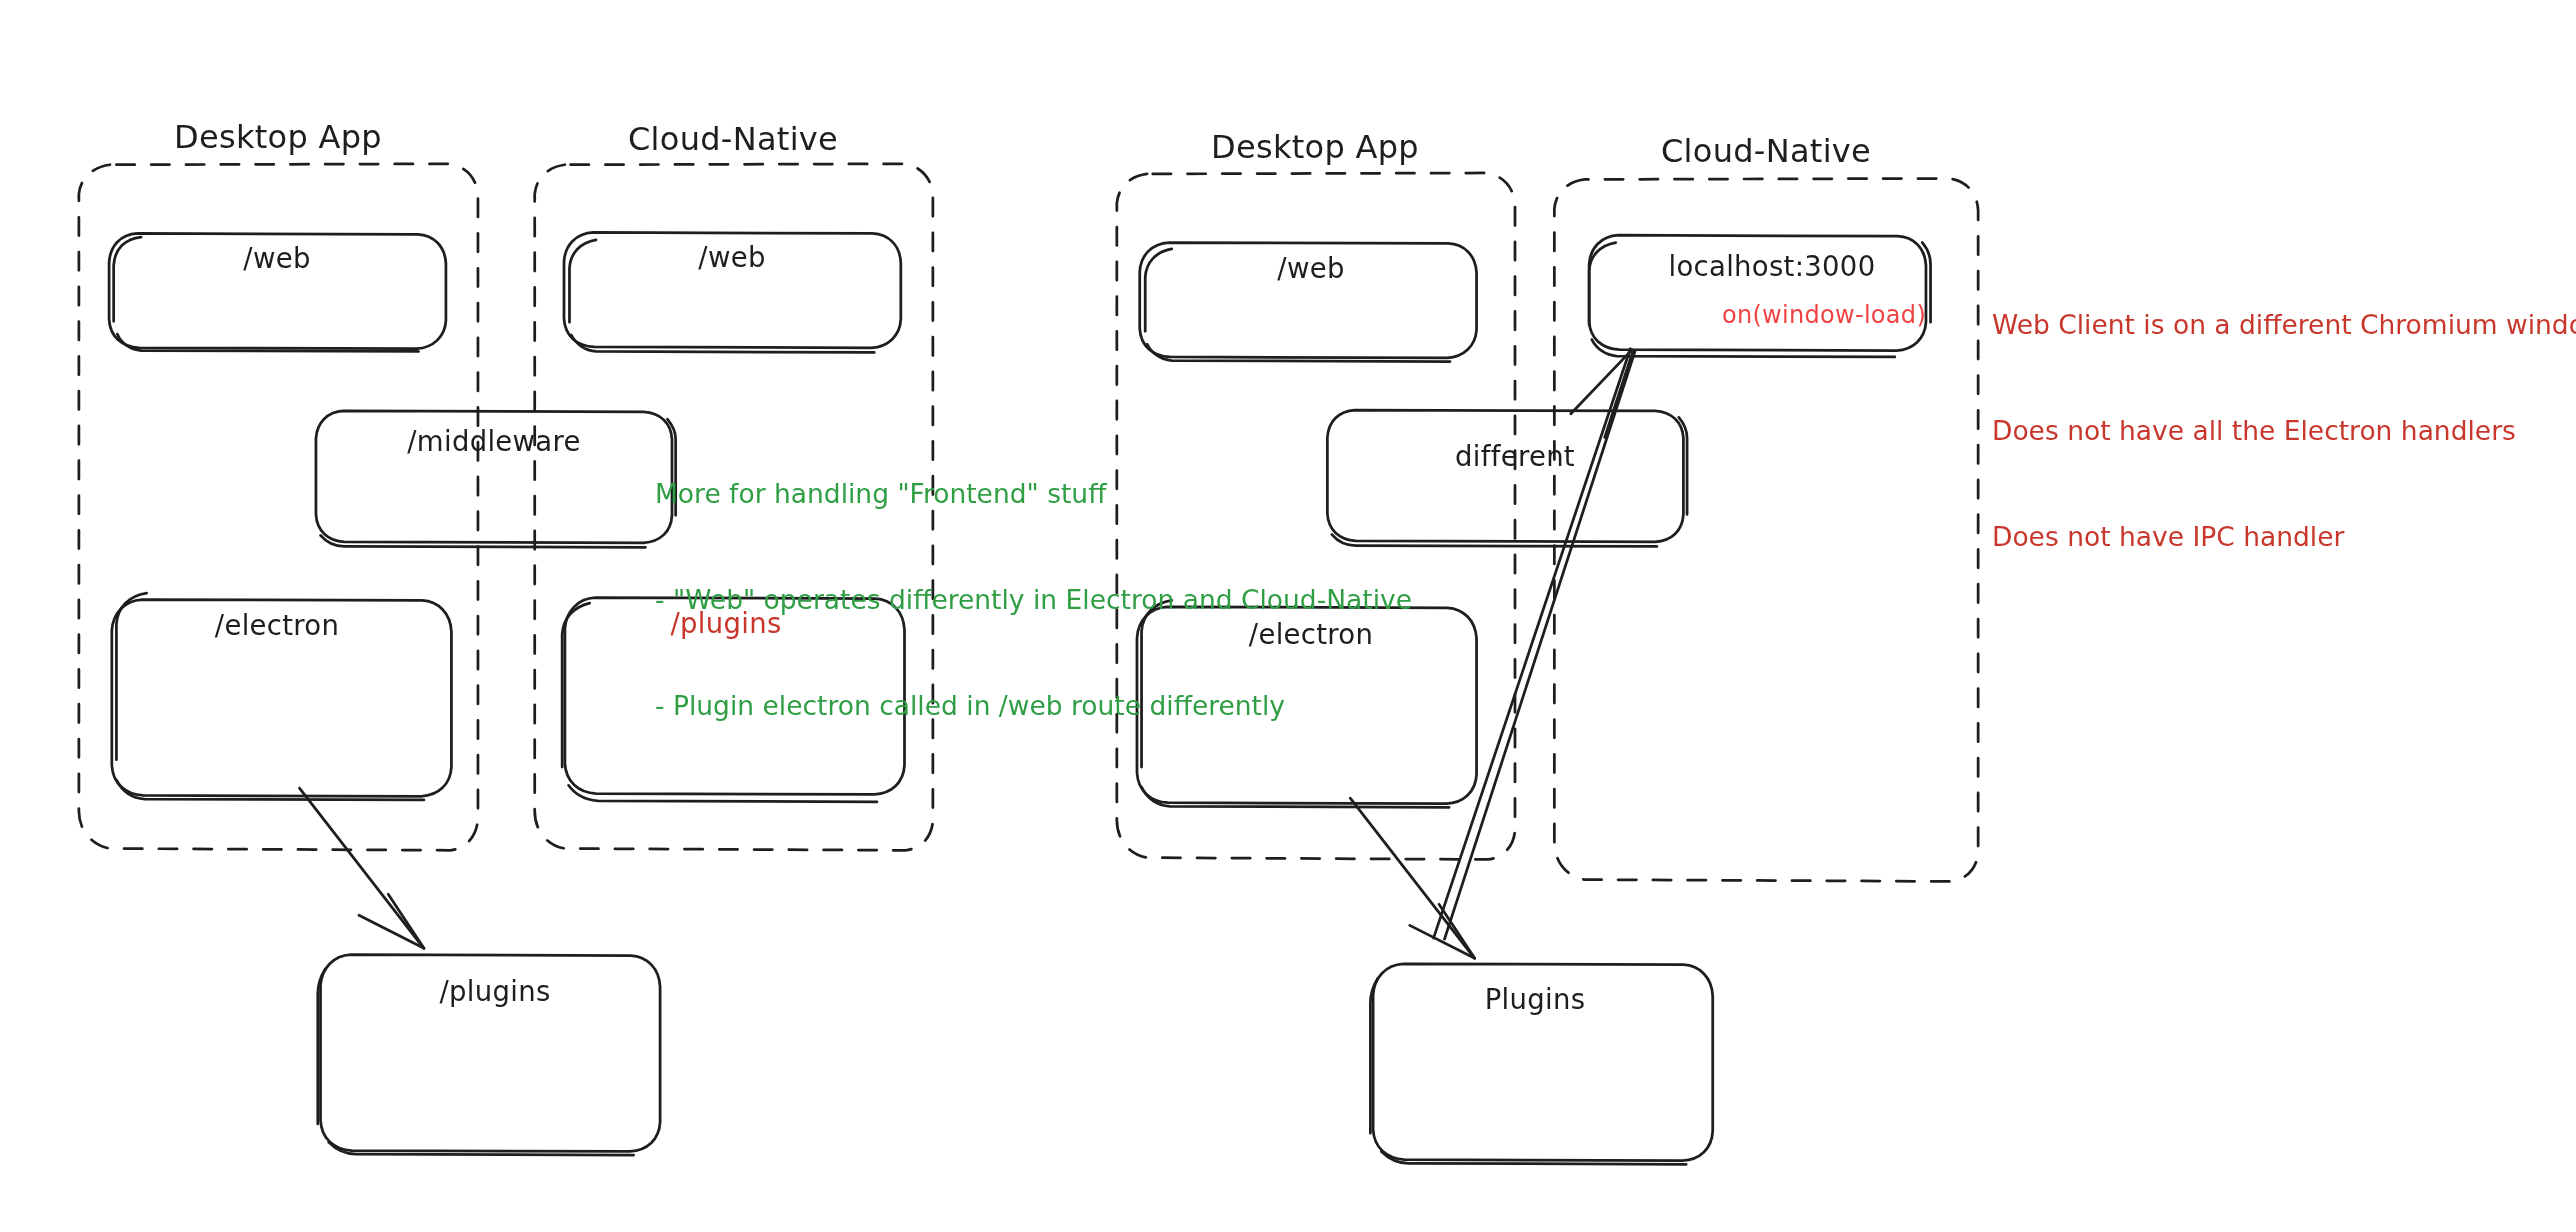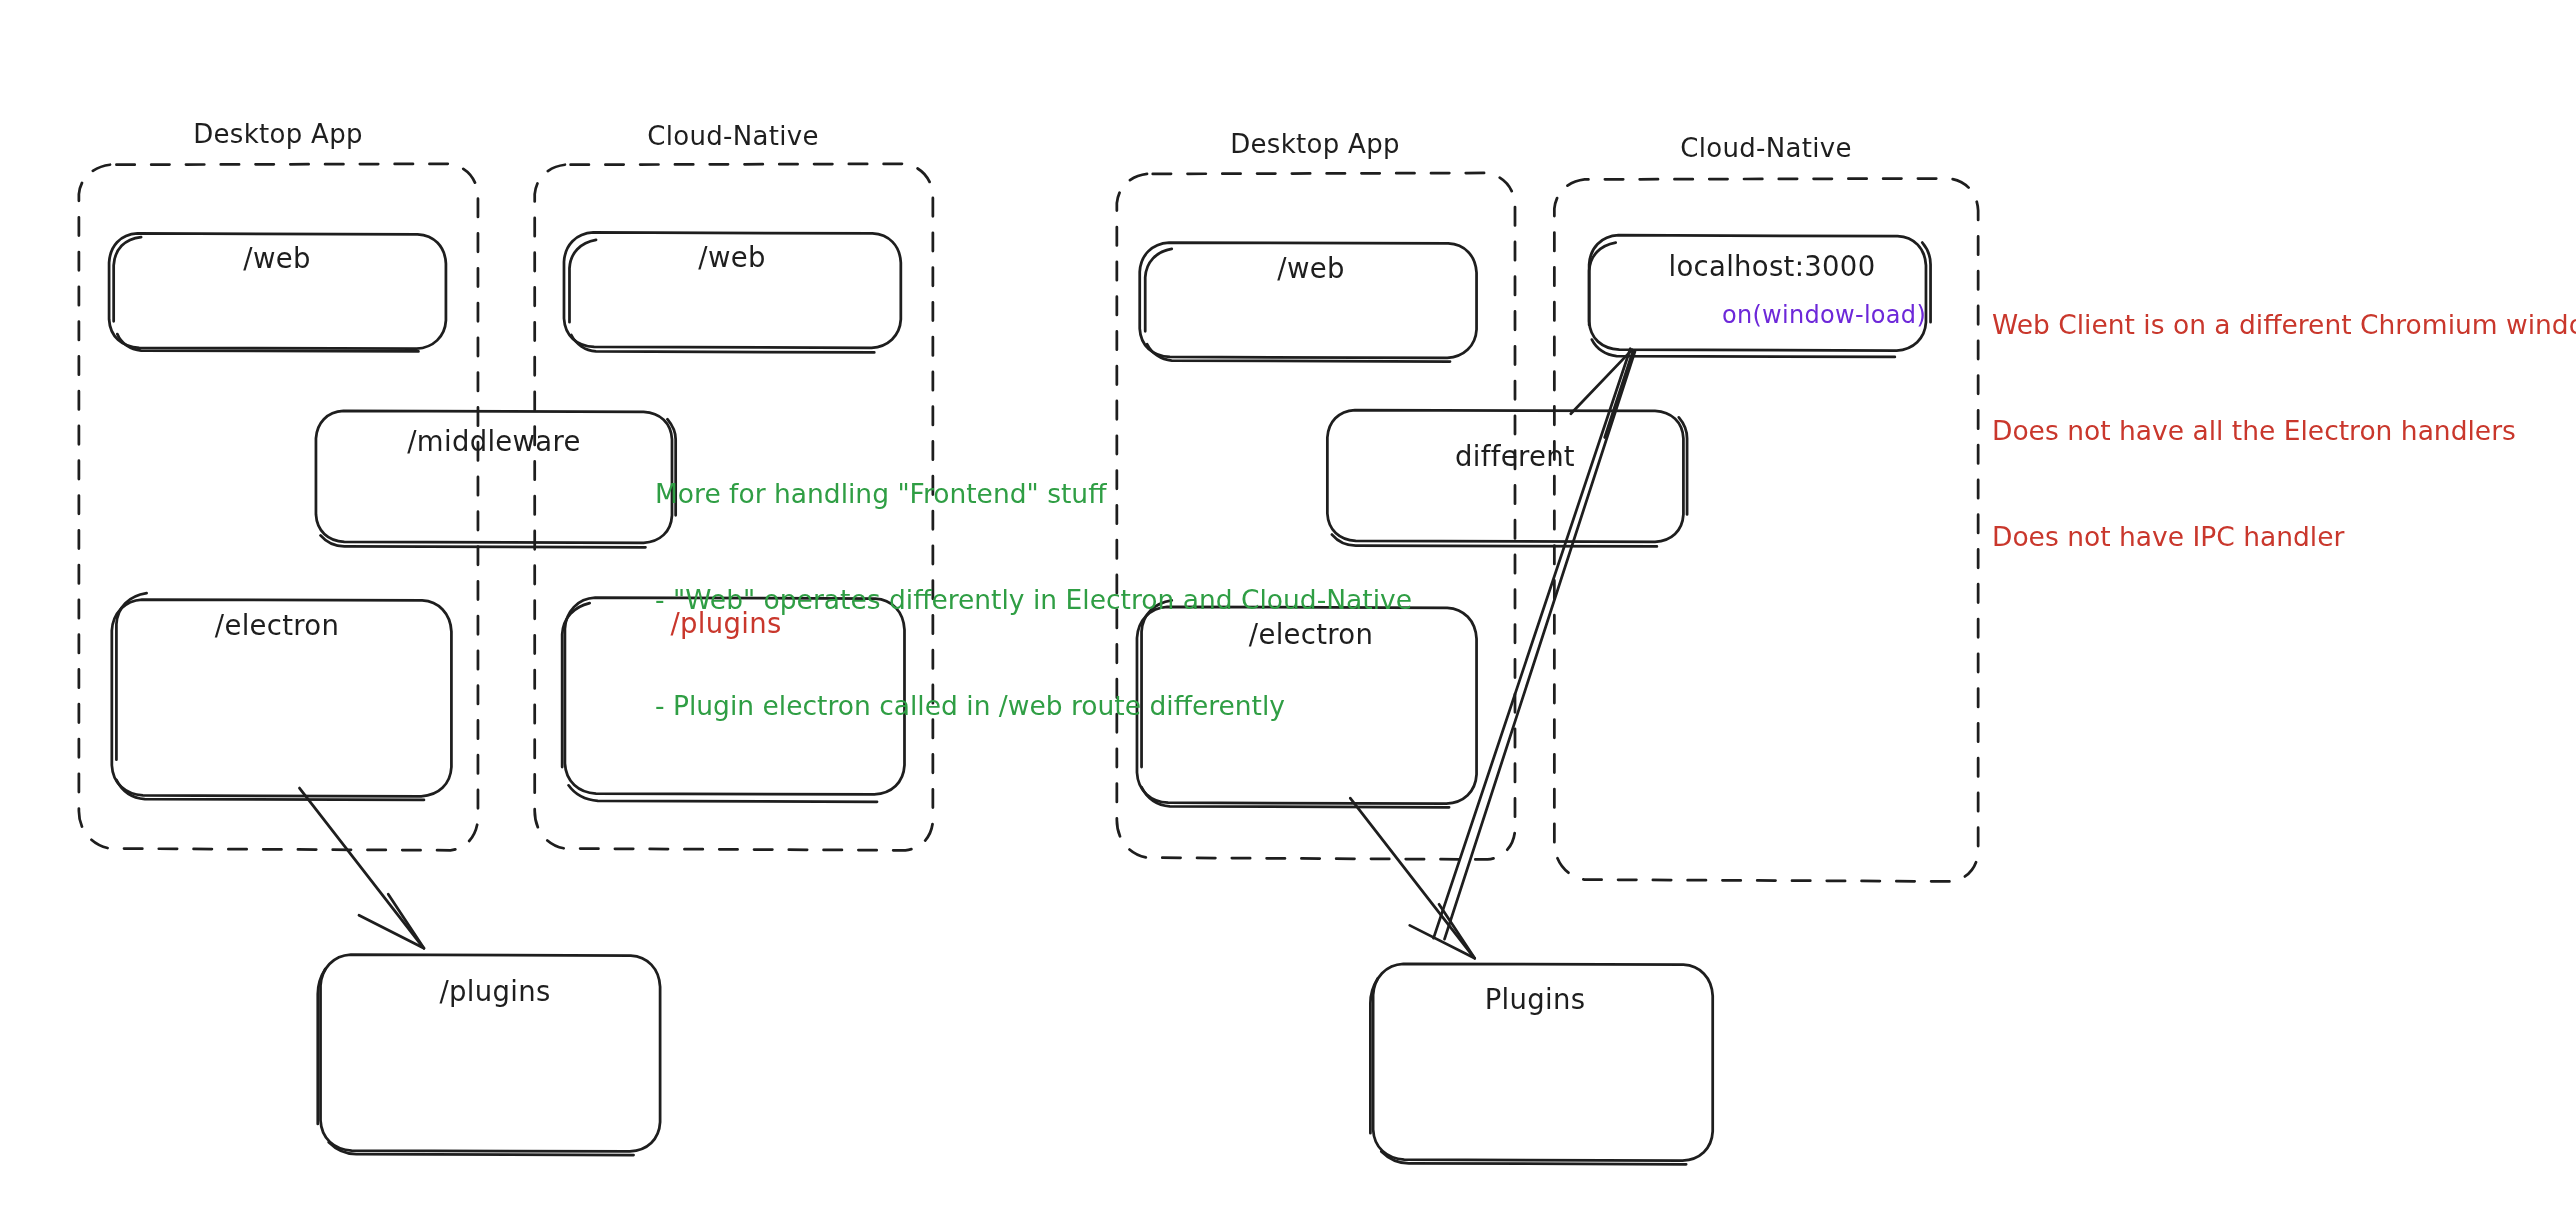--- a/index.html
+++ b/index.html
@@ -27,36 +27,36 @@
   }
   .lbl {
     position: absolute;
     font-family: "DejaVu Sans", sans-serif;
     color: #1e1e1e;
     white-space: pre;
     line-height: 1.0;
     letter-spacing: 0.3px;
   }
   .group-title {
-    font-size: 26px;
+    font-size: 32px;
     text-align: center;
     transform: translateX(-50%);
   }
   .box-label {
     font-size: 27.5px;
     text-align: left;
     transform: translateX(-50%);
   }
   .box-label.red,
   .note.red {
     color: #c9372c;
   }
   .box-label.sub-red {
     font-size: 24px;
-    color: #6d28d9;
+    color: #ef4444;
   }
   .note {
     position: absolute;
     font-family: "DejaVu Sans", sans-serif;
     font-size: 26.5px;
     line-height: 1.33;
     white-space: pre;
   }
   .note.green {
     color: #2f9e44;

